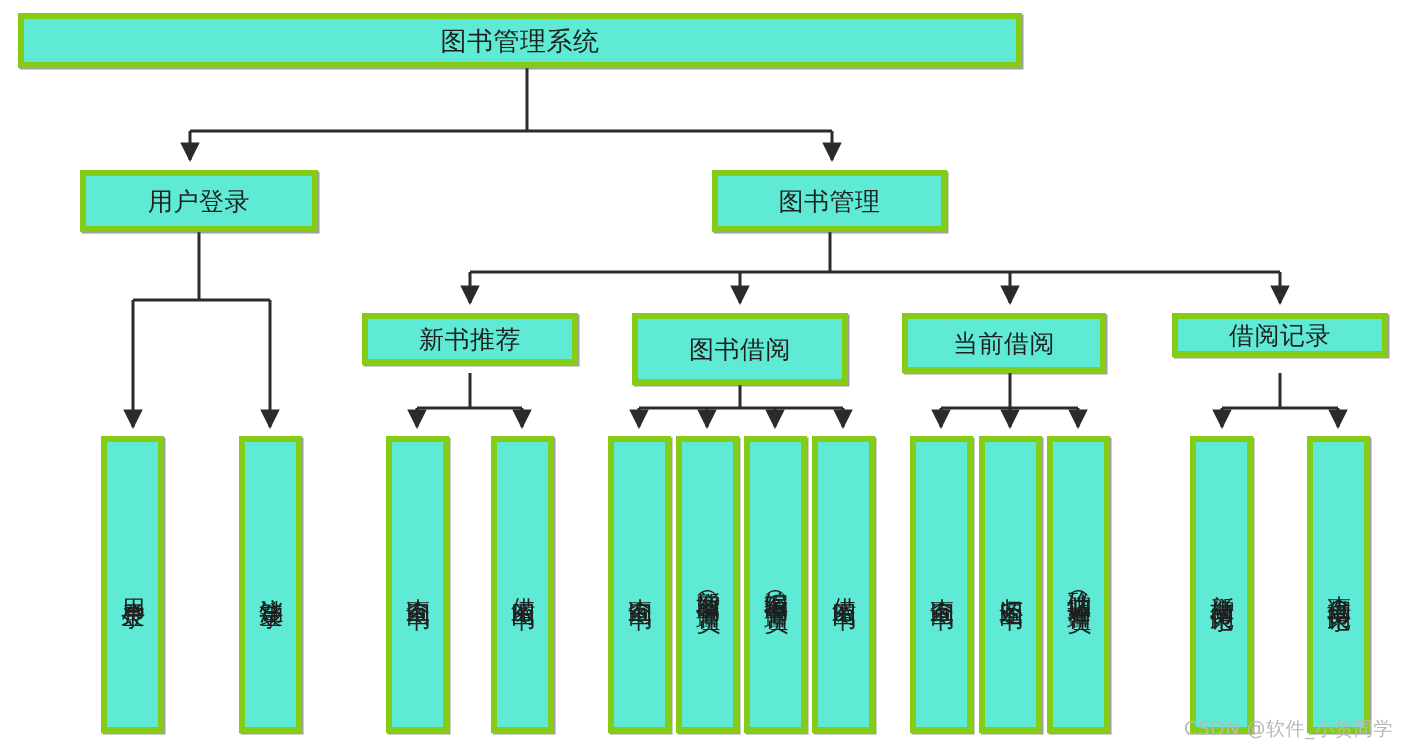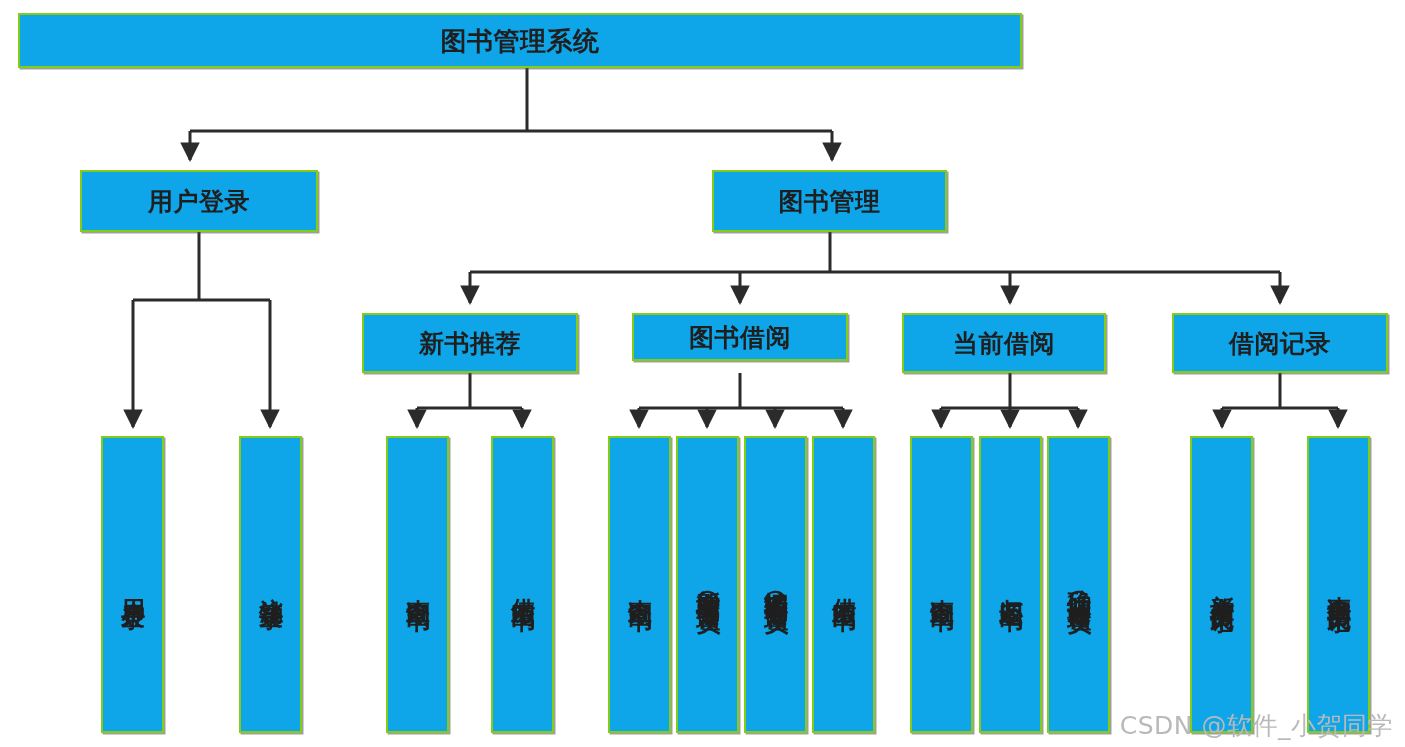--- a/index.html
+++ b/index.html
@@ -15,29 +15,28 @@
     width:1405px;height:747px;
   }
   #edges{
     position:absolute;left:0;top:0;
     width:1405px;height:747px;
     pointer-events:none;
   }
   .node{
     position:absolute;
     box-sizing:border-box;
-    background:#0ea5e9;
-    border:2px solid #84cc16;
+    background:#5eead4;
+    border:6px solid #84cc16;
     box-shadow:1.5px 1.5px 0 0 rgba(80,80,80,0.55);
     display:flex;
     align-items:center;
     justify-content:center;
     color:#1c1c1c;
     z-index:2;
-    font-weight:bold;
   }
   .node-label{
     display:block;
     white-space:nowrap;
     letter-spacing:0.5px;
     color:#1f1f1f;
   }
   
   .h-node .node-label{
     font-size:25px;
@@ -56,21 +55,21 @@
     font-size:24px;
     line-height:1.22;
     letter-spacing:3px;
     white-space:nowrap;
     max-height:100%;
   }
   .watermark{
     position:absolute;
     right:12px;
     bottom:5px;
-    font-size:25px;
+    font-size:19px;
     color:#b9b9b9;
     white-space:nowrap;
     z-index:5;
     font-family:"DejaVu Sans","Liberation Sans",sans-serif;
     letter-spacing:0.5px;
   }
 </style>
 </head>
 <body>
 
@@ -132,33 +131,33 @@
   </div>
 
   <div class="node h-node" style="left:80px;top:170px;width:238px;height:62px;">
     <span class="node-label">用户登录</span>
   </div>
 
   <div class="node h-node" style="left:712px;top:170px;width:235px;height:62px;text-align:right;">
     <span class="node-label">图书管理</span>
   </div>
 
-  <div class="node h-node" style="left:362px;top:313px;width:216px;height:60px;">
+  <div class="node h-node" style="left:362px;top:313px;width:216px;height:52px;">
     <span class="node-label">新书推荐</span>
   </div>
 
-  <div class="node h-node" style="left:632px;top:313px;width:216px;height:48px;">
+  <div class="node h-node" style="left:632px;top:313px;width:216px;height:72px;">
     <span class="node-label">图书借阅</span>
   </div>
 
   <div class="node h-node" style="left:902px;top:313px;width:204px;height:60px;">
     <span class="node-label">当前借阅</span>
   </div>
 
-  <div class="node h-node" style="left:1172px;top:313px;width:216px;height:60px;">
+  <div class="node h-node" style="left:1172px;top:313px;width:216px;height:44px;">
     <span class="node-label">借阅记录</span>
   </div>
 
   <div class="node v-node" style="left:101px;top:436px;width:63px;height:297px;">
     <span class="node-label">用户登录</span>
   </div>
 
   <div class="node v-node" style="left:239px;top:436px;width:63px;height:297px;">
     <span class="node-label">注销登录</span>
   </div>

